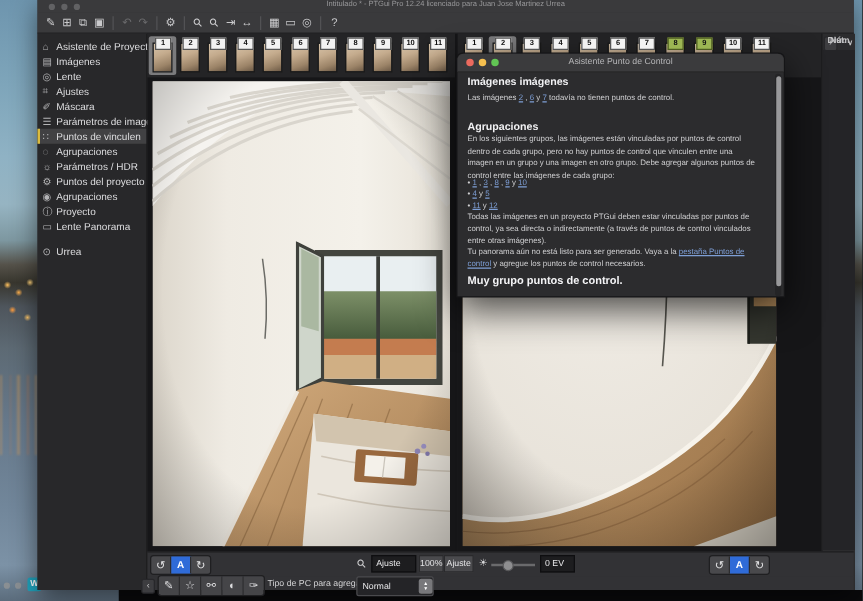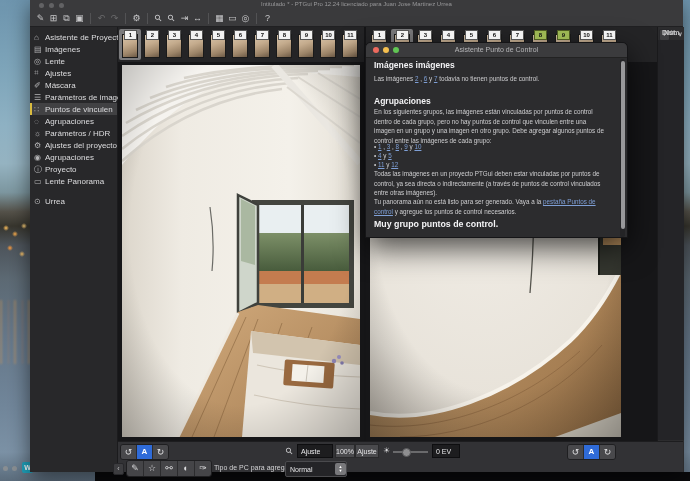--- a/index.html
+++ b/index.html
@@ -183,21 +183,21 @@
     <div class="side-item">
       <span class="si-icon">◌</span>
       <span>Agrupaciones</span>
       </div>
     <div class="side-item">
       <span class="si-icon">☼</span>
       <span>Parámetros / HDR</span>
       </div>
     <div class="side-item">
       <span class="si-icon">⚙</span>
-      <span>Ajustes del proyecto</span>
+      <span>Puntos del proyecto</span>
       </div>
     <div class="side-item">
       <span class="si-icon">◉</span>
       <span>Agrupaciones</span>
       </div>
     <div class="side-item">
       <span class="si-icon">ⓘ</span>
       <span>Proyecto</span>
       </div>
     <div class="side-item">

